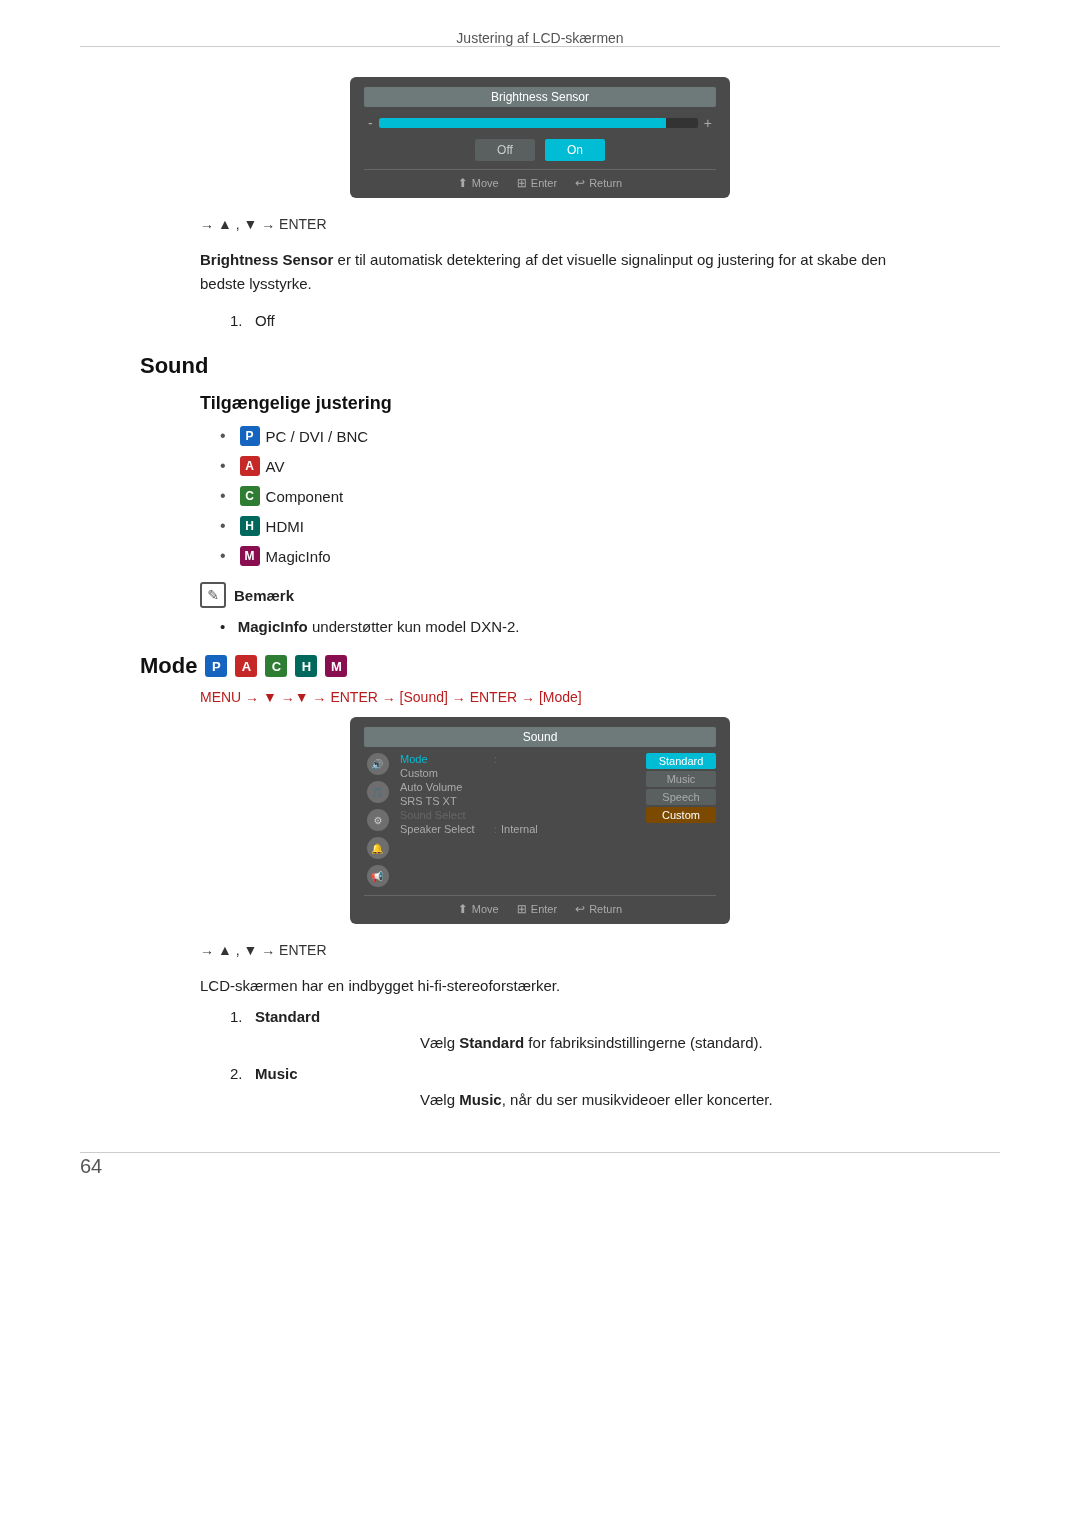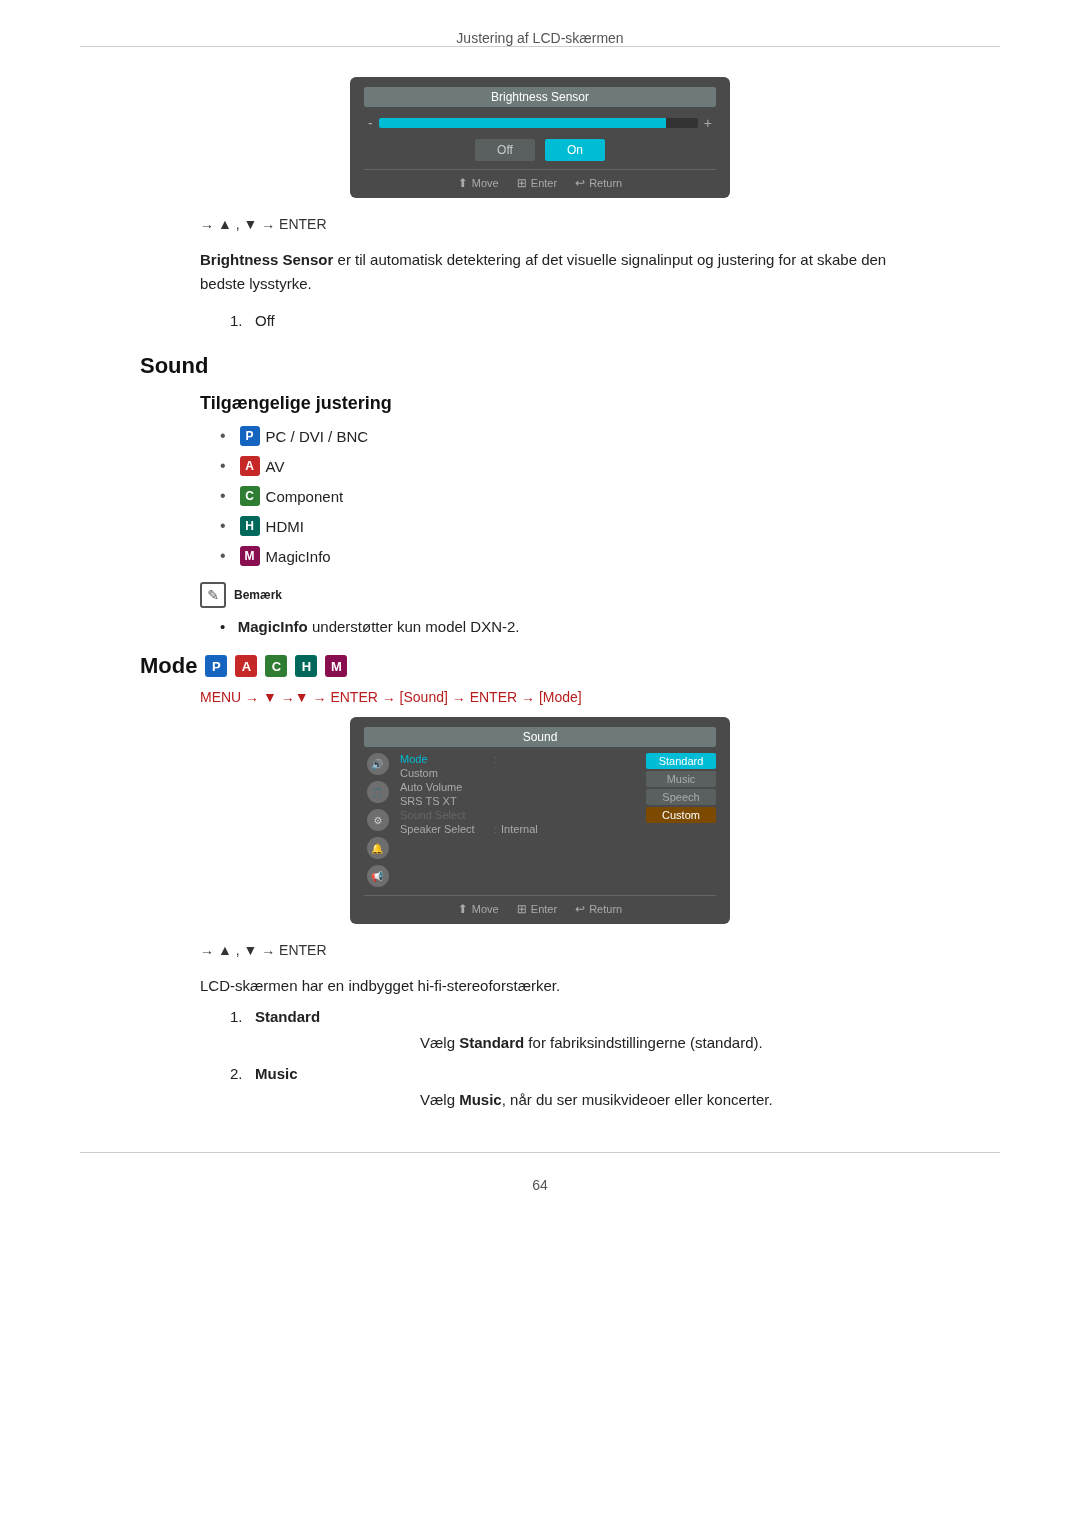--- a/index.html
+++ b/index.html
@@ -226,21 +226,21 @@
       border: 2px solid #555;
       border-radius: 3px;
       display: flex;
       align-items: center;
       justify-content: center;
       font-size: 14px;
       color: #555;
     }
 
     .note-label {
-      font-size: 12px;
+      font-size: 15px;
       font-weight: bold;
     }
 
     
     .mode-heading {
       display: flex;
       align-items: center;
       font-size: 22px;
       font-weight: bold;
       color: #111;
@@ -384,26 +384,25 @@
     .indented-text {
       font-size: 15px;
       color: #222;
       margin: 4px 0 10px 190px;
       max-width: 650px;
       line-height: 1.6;
     }
 
     
     .page-number {
-      text-align: center;
-      font-size: 14px;
+      font-size: 20px;
       color: #555;
       margin-top: 40px;
       border-top: 1px solid #ccc;
-      padding-top: 24px;
+      padding-top: 2px;
     }
   </style>
 </head>
 <body>
 
 <div class="page-container">
 
   <div class="page-header">
     <span>Justering af LCD-skærmen</span>
   </div>

